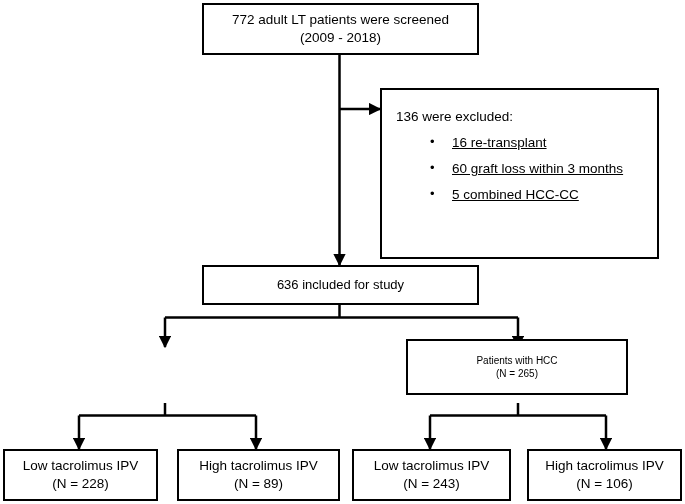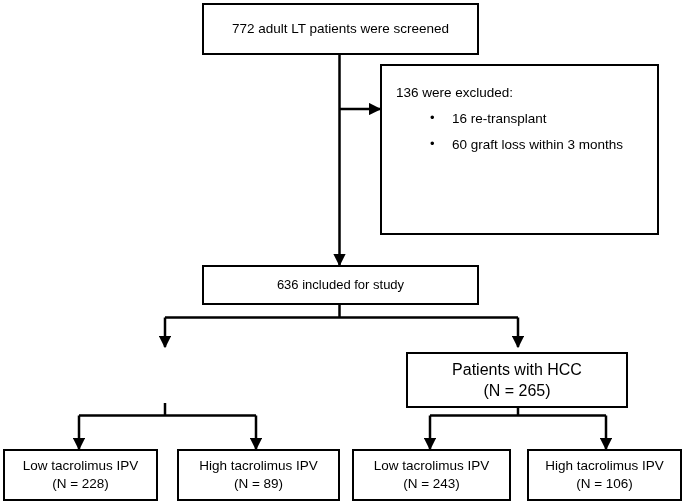--- a/index.html
+++ b/index.html
@@ -41,21 +41,21 @@
     line-height: 1.32;
   }
 
   
   #node-screened {
     left: 202px;  top: 3px;
     width: 277px; height: 52px;
     font-size: 13.5px;
   }
   #node-excluded {
-    left: 380px;  top: 64px;
+    left: 380px;  top: 88px;
     width: 279px; height: 171px;
     align-items: flex-start;
     justify-content: flex-start;
     padding: 18px 0 0 14px;
     font-size: 13.5px;
   }
   #node-excluded .head {
     line-height: 1.3;
     margin-bottom: 8px;
   }
@@ -63,43 +63,44 @@
     list-style: none;
     margin: 0;
     padding: 0 0 0 34px;
   }
   .bullet-list li {
     position: relative;
     line-height: 1.32;
     margin-bottom: 8.5px;
     white-space: nowrap;
     padding-left: 22px;
+    text-decoration: underline;
   }
   .bullet-list li:last-child { margin-bottom: 0; }
   .bullet-list li::before {
     content: "\2022";
     position: absolute;
     left: 0;
     top: -1px;
     font-size: 13px;
   }
   #node-included {
     left: 202px;  top: 265px;
     width: 277px; height: 40px;
     font-size: 13px;
   }
   #node-without-hcc {
     left: 54px;   top: 347px;
     width: 224px; height: 56px;
     font-size: 13.5px;
   }
   #node-with-hcc {
-    left: 406px;  top: 352px;
+    left: 406px;  top: 339px;
     width: 222px; height: 56px;
-    font-size: 16px;
+    font-size: 10px;
   }
   #node-low-1 {
     left: 3px;    top: 449px;
     width: 155px; height: 52px;
     font-size: 13.5px;
   }
   #node-high-1 {
     left: 177px;  top: 449px;
     width: 163px; height: 52px;
     font-size: 13.5px;
@@ -144,27 +145,29 @@
 
       <line x1="518" y1="403" x2="518" y2="415.5"></line>
       <line x1="430" y1="415.5" x2="606" y2="415.5"></line>
       <line x1="430" y1="415.5" x2="430" y2="449" marker-end="url(#arrow)"></line>
       <line x1="606" y1="415.5" x2="606" y2="449" marker-end="url(#arrow)"></line>
     </g>
   </svg>
 
   <div class="node" id="node-screened">
     <span class="line">772 adult LT patients were screened</span>
+    <span class="line">(2009 - 2018)</span>
   </div>
 
   <div class="node" id="node-excluded">
     <span class="line head">136 were excluded:</span>
     <ul class="bullet-list">
       <li>16 re-transplant</li>
       <li>60 graft loss within 3 months</li>
+      <li>5 combined HCC-CC</li>
     </ul>
   </div>
 
   <div class="node" id="node-included">
     <span class="line">636 included for study</span>
   </div>
 
 
   <div class="node" id="node-with-hcc">
     <span class="line">Patients with HCC</span>

